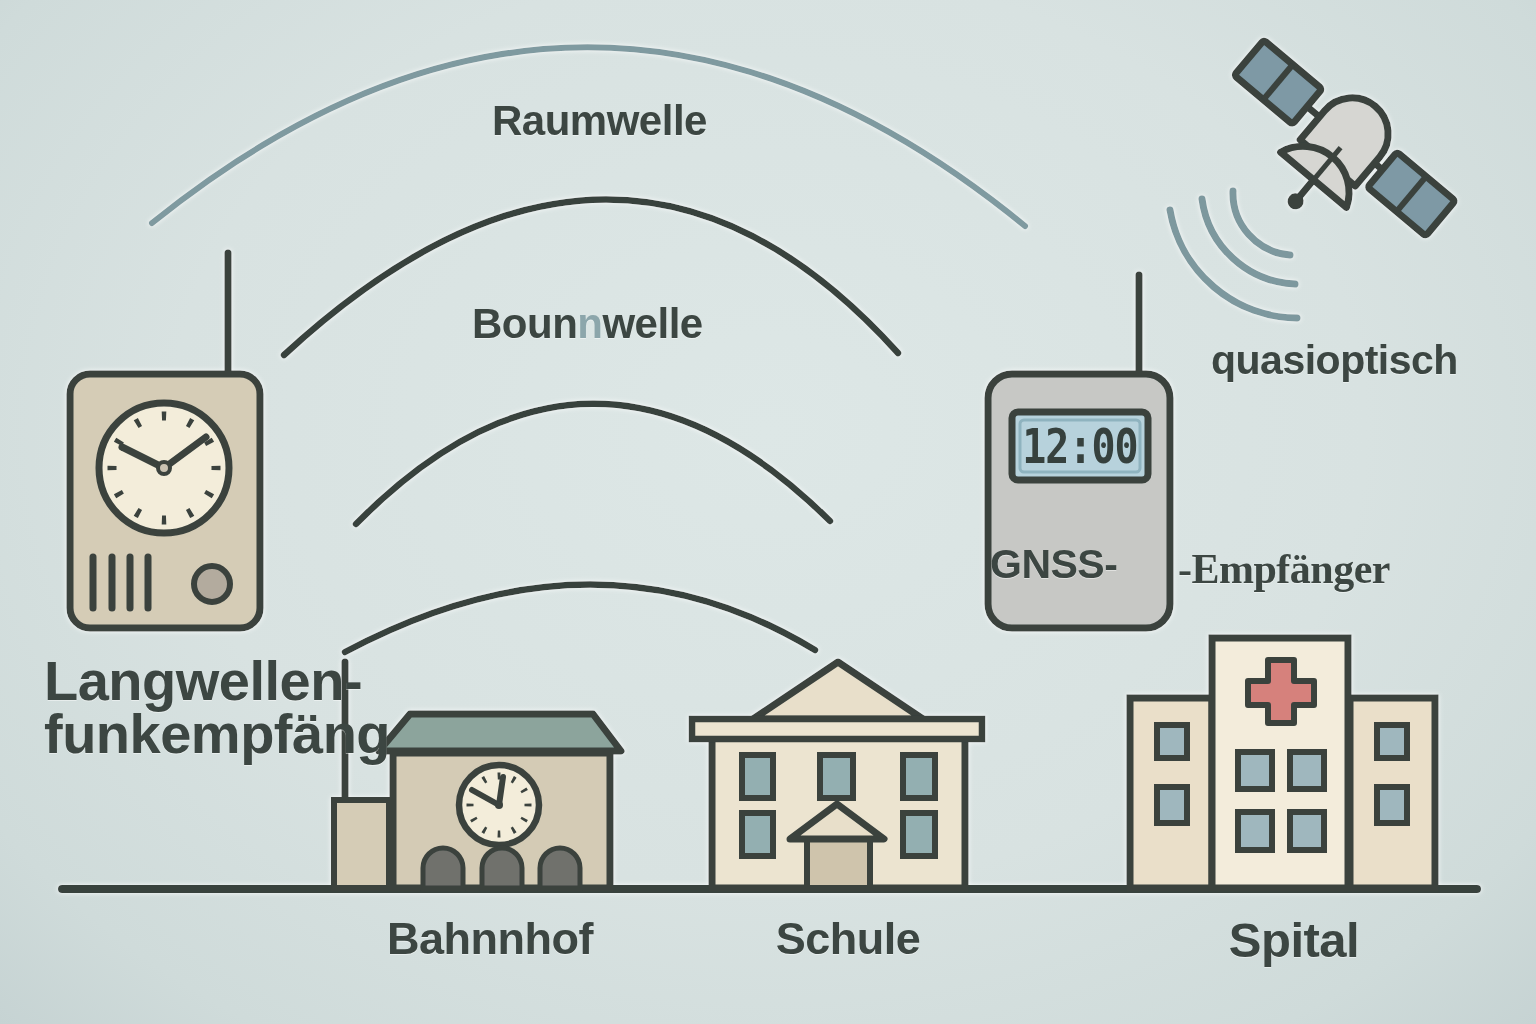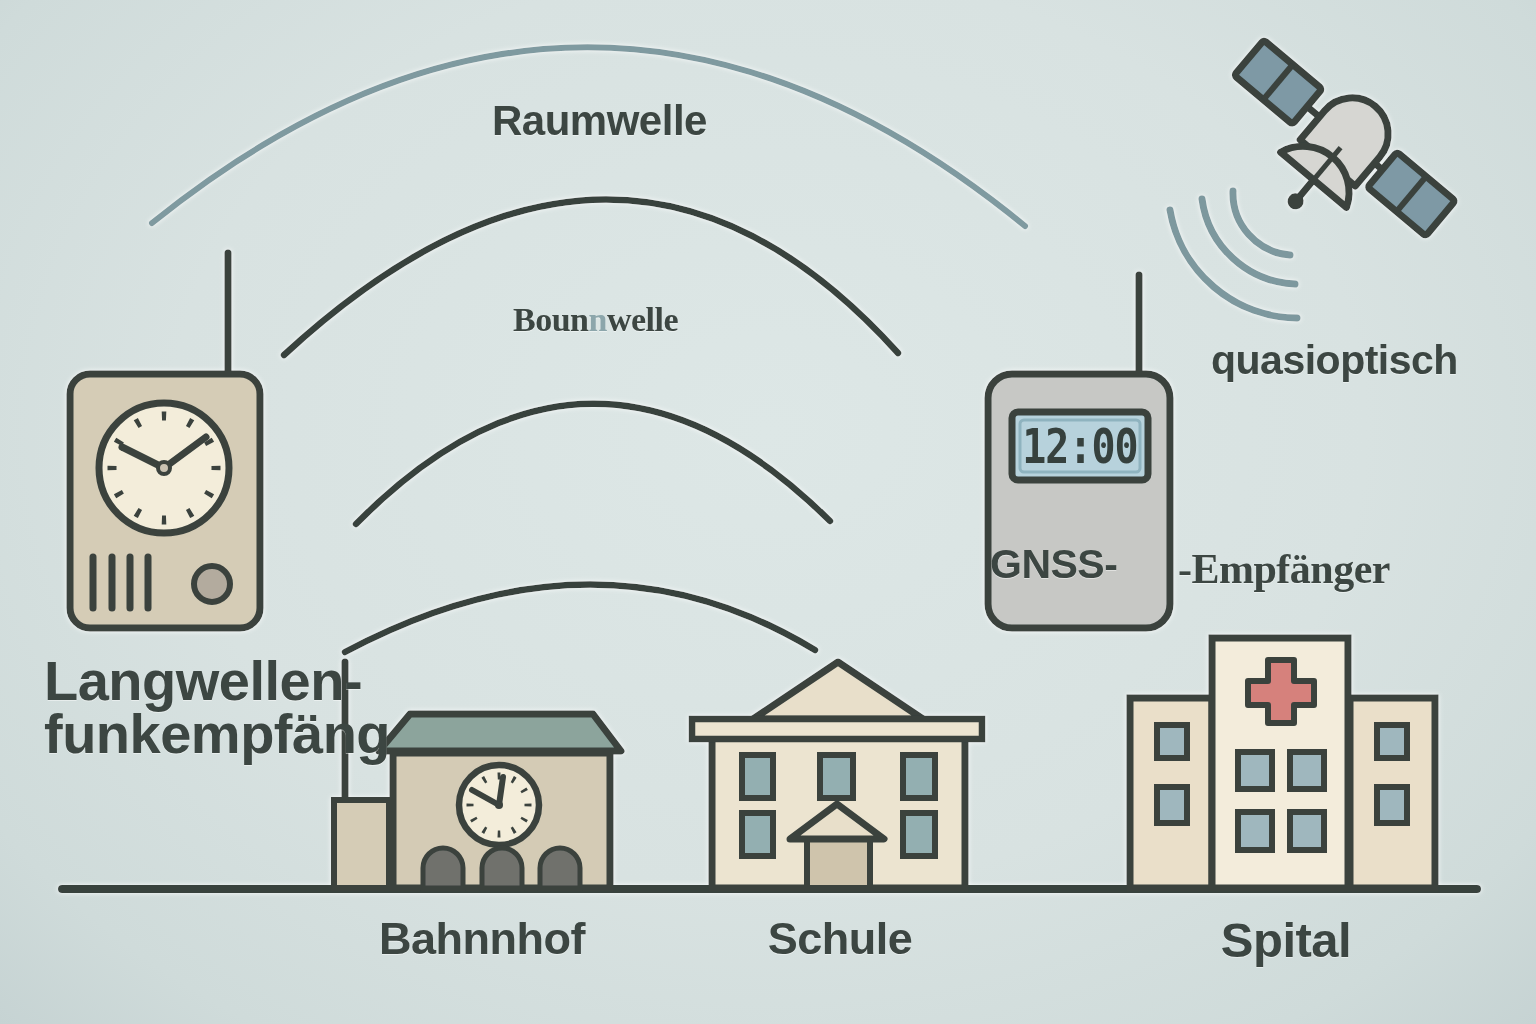--- a/index.html
+++ b/index.html
@@ -7,21 +7,21 @@
     position:relative;width:1536px;height:1024px;overflow:hidden;
     background:radial-gradient(ellipse at 50% 42%, #dde7e6 0%, #d8e2e1 55%, #cfdbda 85%, #c6d3d3 100%);
     font-family:"Liberation Sans", sans-serif;
   }
   svg.scene{position:absolute;left:0;top:0;}
   .label{
     position:absolute;font-weight:700;color:#3c4642;letter-spacing:-0.5px;
     text-shadow:0 1px 0 rgba(255,255,255,0.45);white-space:nowrap;line-height:1.0;
   }
   .label .faded{color:#8ca6ab;}
-  .center{transform:translateX(-50%);}
+  .center{transform:translateX(-50%);margin-left:8px;}
   .lcd-time{
     position:absolute;display:flex;align-items:center;justify-content:center;
     font-family:"DejaVu Sans Mono", monospace;font-weight:700;color:#36413e;
     transform:scaleY(1.22);letter-spacing:-1px;
   }
 </style>
 </head>
 <body>
 
 <div class="stage">
@@ -127,21 +127,21 @@
         <line x1="0" y1="10" x2="0" y2="52" stroke="#3a423e" stroke-width="5"></line>
         <line x1="0" y1="52" x2="0" y2="74" stroke="#3a423e" stroke-width="7" stroke-linecap="round"></line>
         <circle cx="0" cy="80" r="8" fill="#3a423e"></circle>
       </g>
 
     </g>
   </svg>
 
   <div class="label" style="left:492px;top:100px;font-size:42px;">Raumwelle</div>
 
-  <div class="label" style="left:513px;top:303px;font-size:34px;font-family:Liberation Serif, serif;"><span>Boun</span><span class="faded">n</span><span>welle</span></div>
+  <div class="label" style="left:472px;top:303px;font-size:42px;"><span>Boun</span><span class="faded">n</span><span>welle</span></div>
 
   <div class="label" style="left:44px;top:654px;font-size:56px;line-height:53px;">
     <div>Langwellen-</div>
     <div>funkempfäng</div>
   </div>
 
   <div class="lcd-time" style="left:1012px;top:413px;width:136px;height:66px;font-size:40px;">12:00</div>
 
   <div class="label" style="left:990px;top:544px;width:178px;text-align:left;font-size:41px;">GNSS-</div>
 

